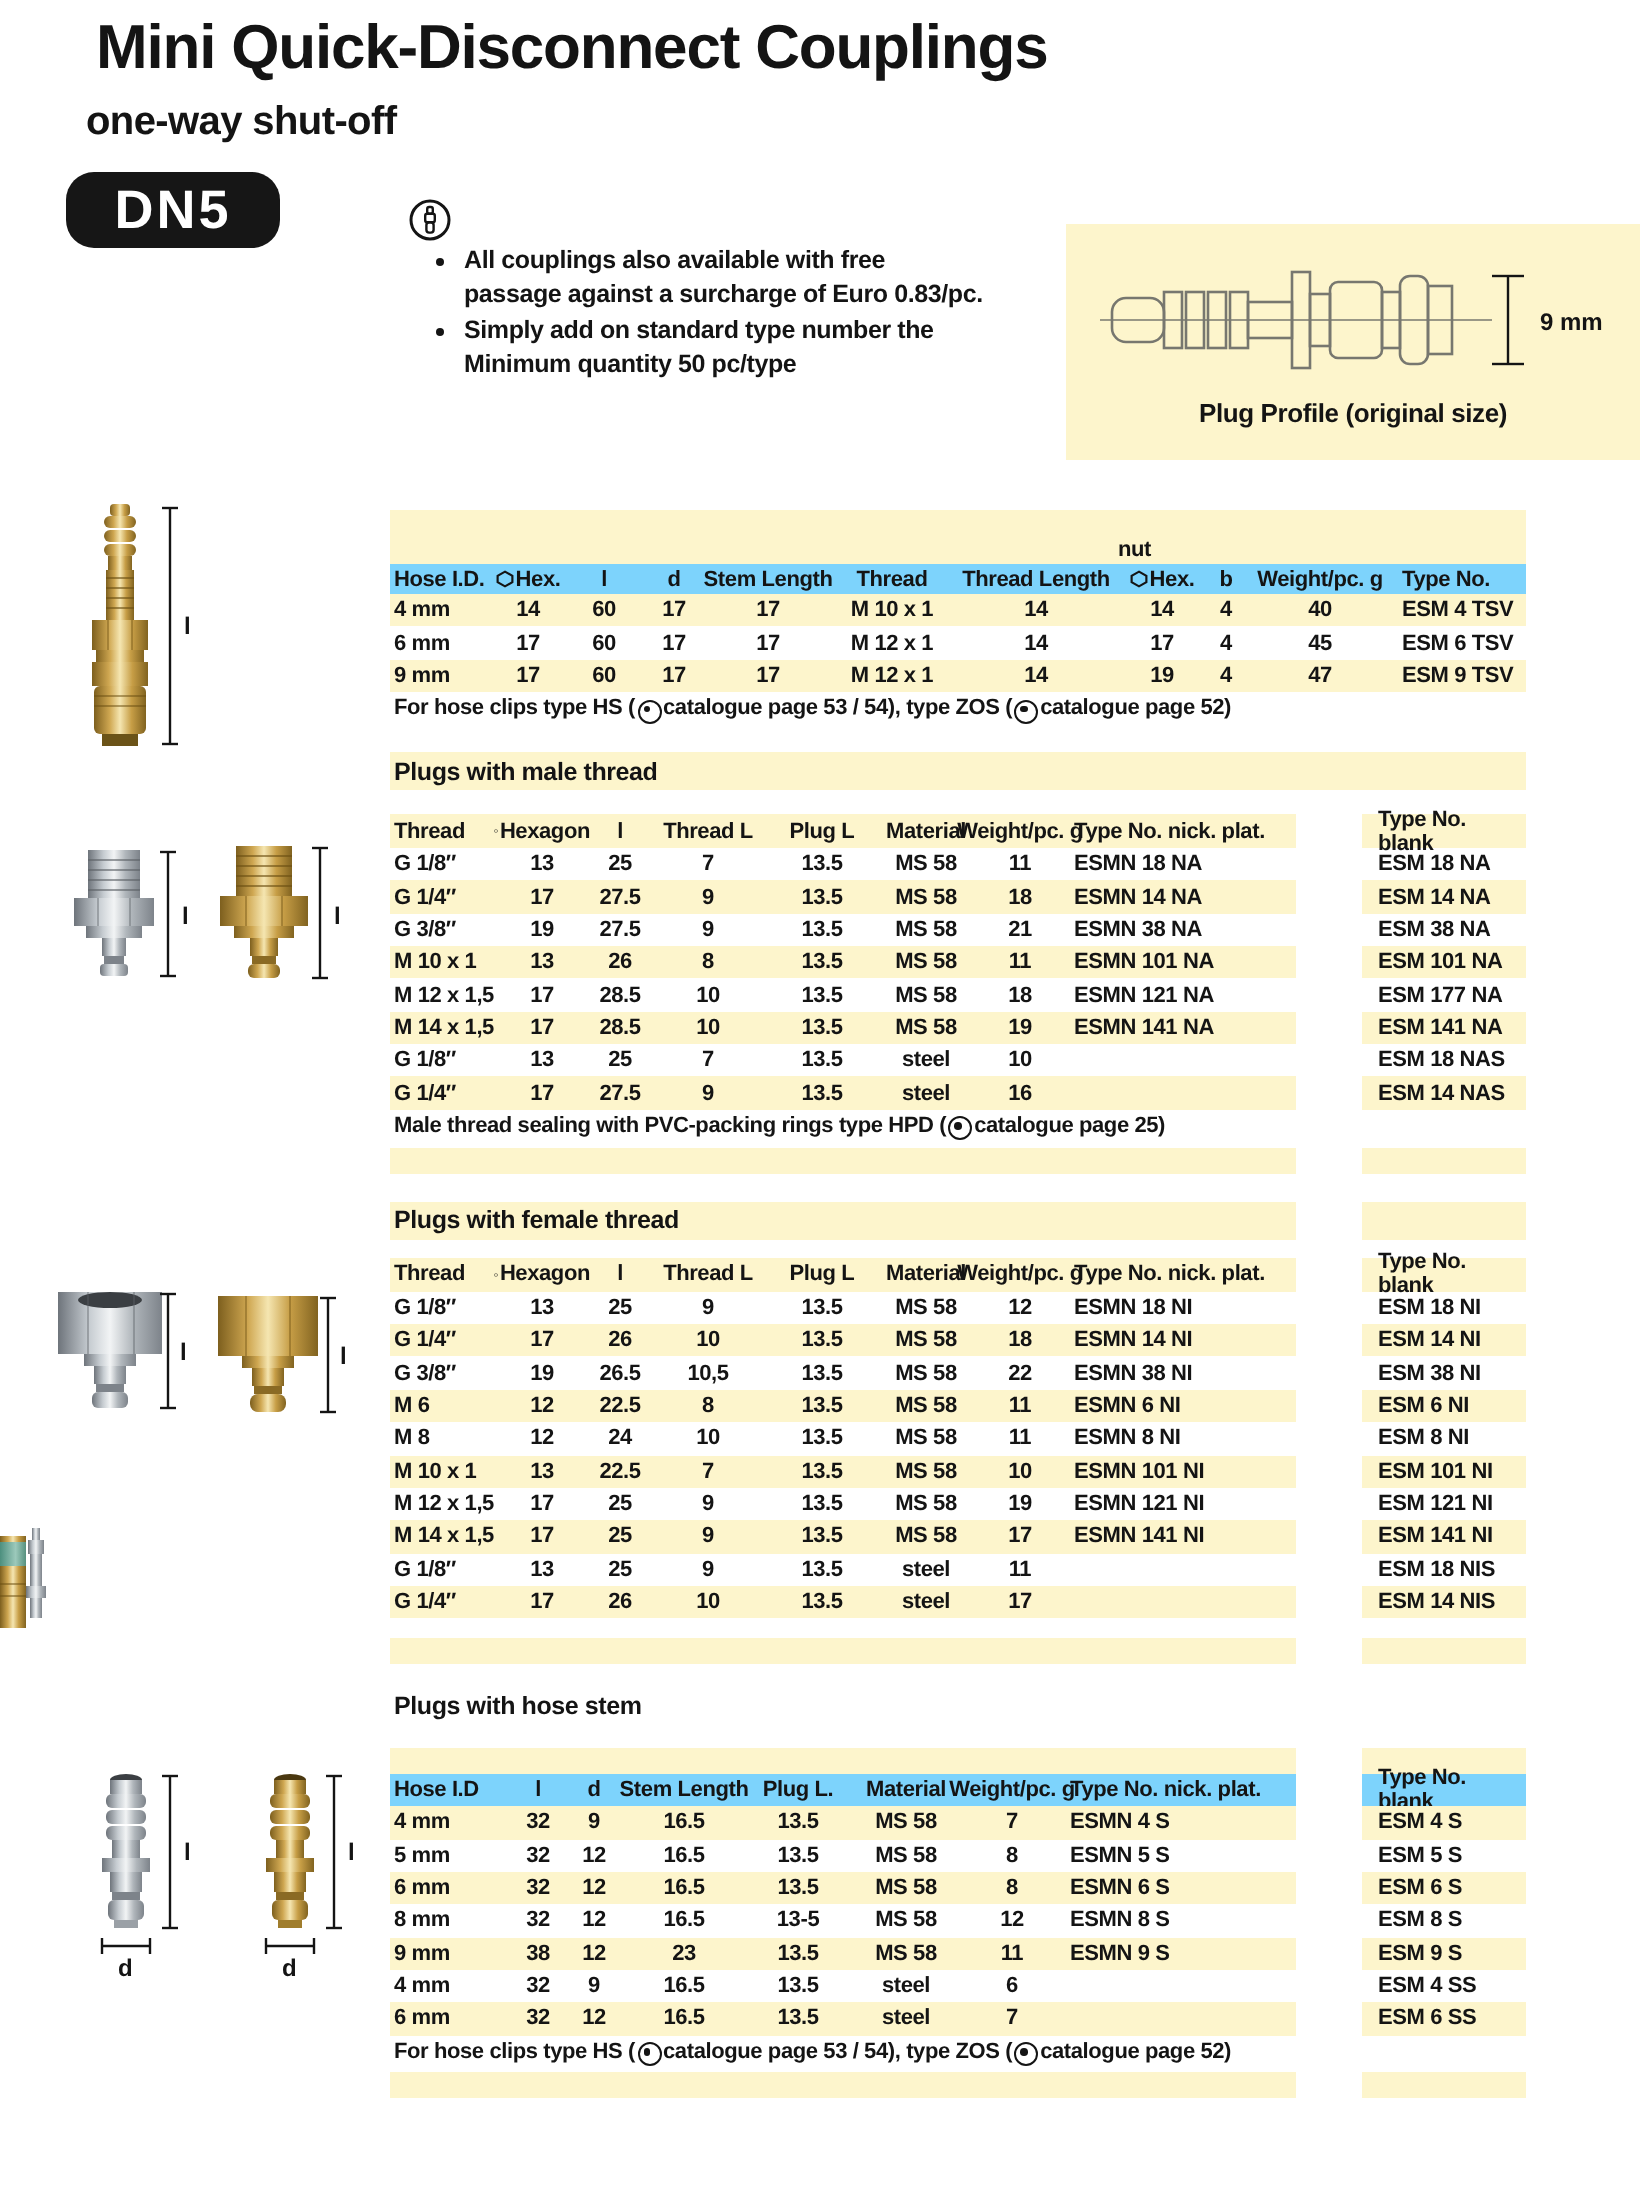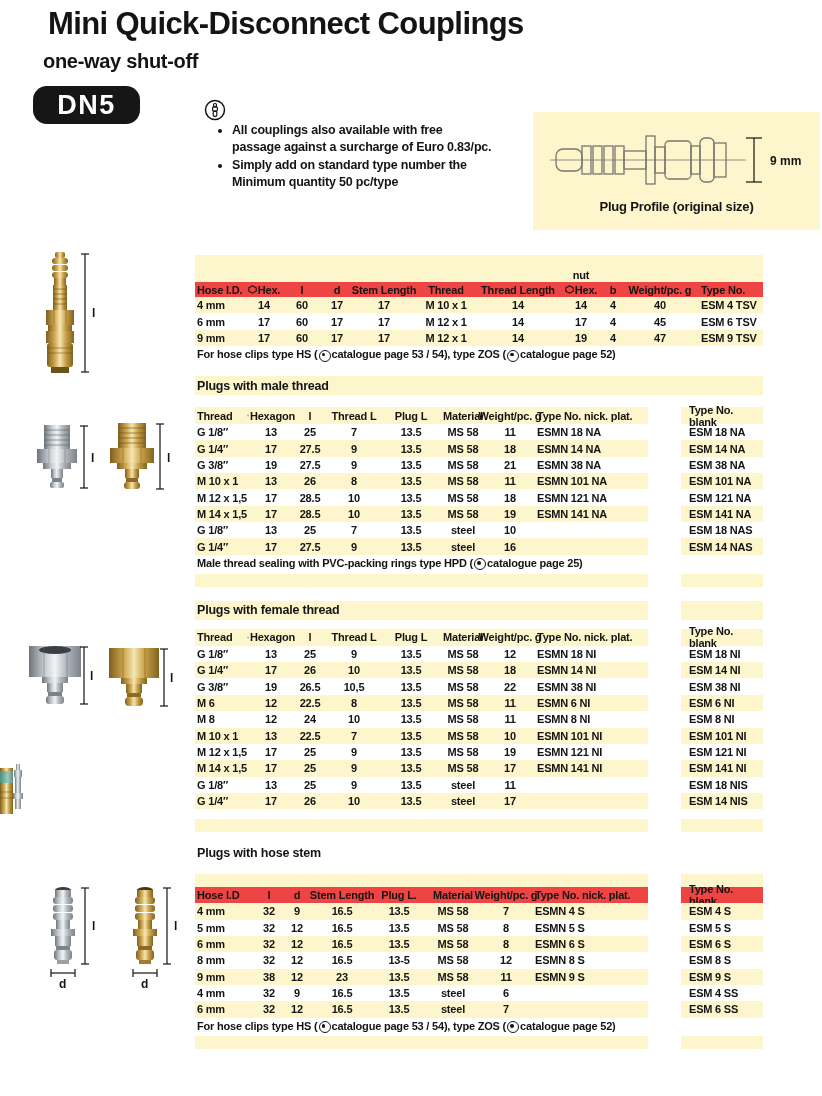--- a/index.html
+++ b/index.html
@@ -21,24 +21,24 @@
   .profile-box svg{display:block;margin:6px auto 0 auto;}
   .profile-caption{text-align:center;font-size:13px;margin-top:-3px;letter-spacing:-0.2px;}
   
   .tables{position:absolute;left:195px;top:255px;width:568px;letter-spacing:-0.2px;}
   .ybg{background:#fdf5cc;}
   .band13{height:13px;}
   .sec-title{height:20px;display:flex;align-items:center;font-size:12.5px;padding-left:2px;}
   .sec-title2{height:42px;display:flex;align-items:center;font-size:12.5px;padding-left:2px;}
   .titleband{height:19px;display:flex;align-items:center;font-size:12.5px;padding-left:2px;box-sizing:border-box;}
   .nutband{height:14px;display:flex;align-items:center;font-size:11px;}
-  .nutband span{display:block;margin-left:364px;width:44px;text-align:center;}
+  .nutband span{display:block;margin-left:364px;width:44px;text-align:left;}
   .hrow,.trow,.fnrow{display:flex;}
   .hrow{height:17px;align-items:stretch;}
-  .hrow.white{background:#ef4444;}
+  .hrow.white{background:#7dd3fc;}
   .hrow.h15{height:15px;}
   .hrow.h16{height:16px;}
   .trow{height:16.35px;}
   .fnrow{height:16px;align-items:center;font-size:11px;padding-left:2px;box-sizing:border-box;}
   .tmain{width:453px;}
   .cols-bulk{width:568px;}
   .rgap{width:33px;background:#fff;}
   .rcell{width:82px;font-size:11px;display:flex;align-items:center;padding-left:8px;box-sizing:border-box;}
   .grid,.hgrid{display:grid;align-items:center;font-size:11px;height:100%;}
   .cols-bulk.grid,.cols-bulk.hgrid{grid-template-columns:50px 38px 38px 32px 62px 62px 82px 44px 20px 74px 66px;}
@@ -535,21 +535,21 @@
               <div class="cell cl">M 12 x 1,5</div>
               <div class="cell ca">17</div>
               <div class="cell ca">28.5</div>
               <div class="cell ca">10</div>
               <div class="cell ca">13.5</div>
               <div class="cell ca">MS 58</div>
               <div class="cell ca">18</div>
               <div class="cell cl last">ESMN 121 NA</div>
             </div>
             <div class="rgap"></div>
-            <div class="rcell">ESM 121 NA</div>
+            <div class="rcell">ESM 177 NA</div>
           </div>
           <div class="trow">
             <div class="tmain grid cols-mf ybg">
               <div class="cell cl">M 14 x 1,5</div>
               <div class="cell ca">17</div>
               <div class="cell ca">28.5</div>
               <div class="cell ca">10</div>
               <div class="cell ca">13.5</div>
               <div class="cell ca">MS 58</div>
               <div class="cell ca">19</div>

